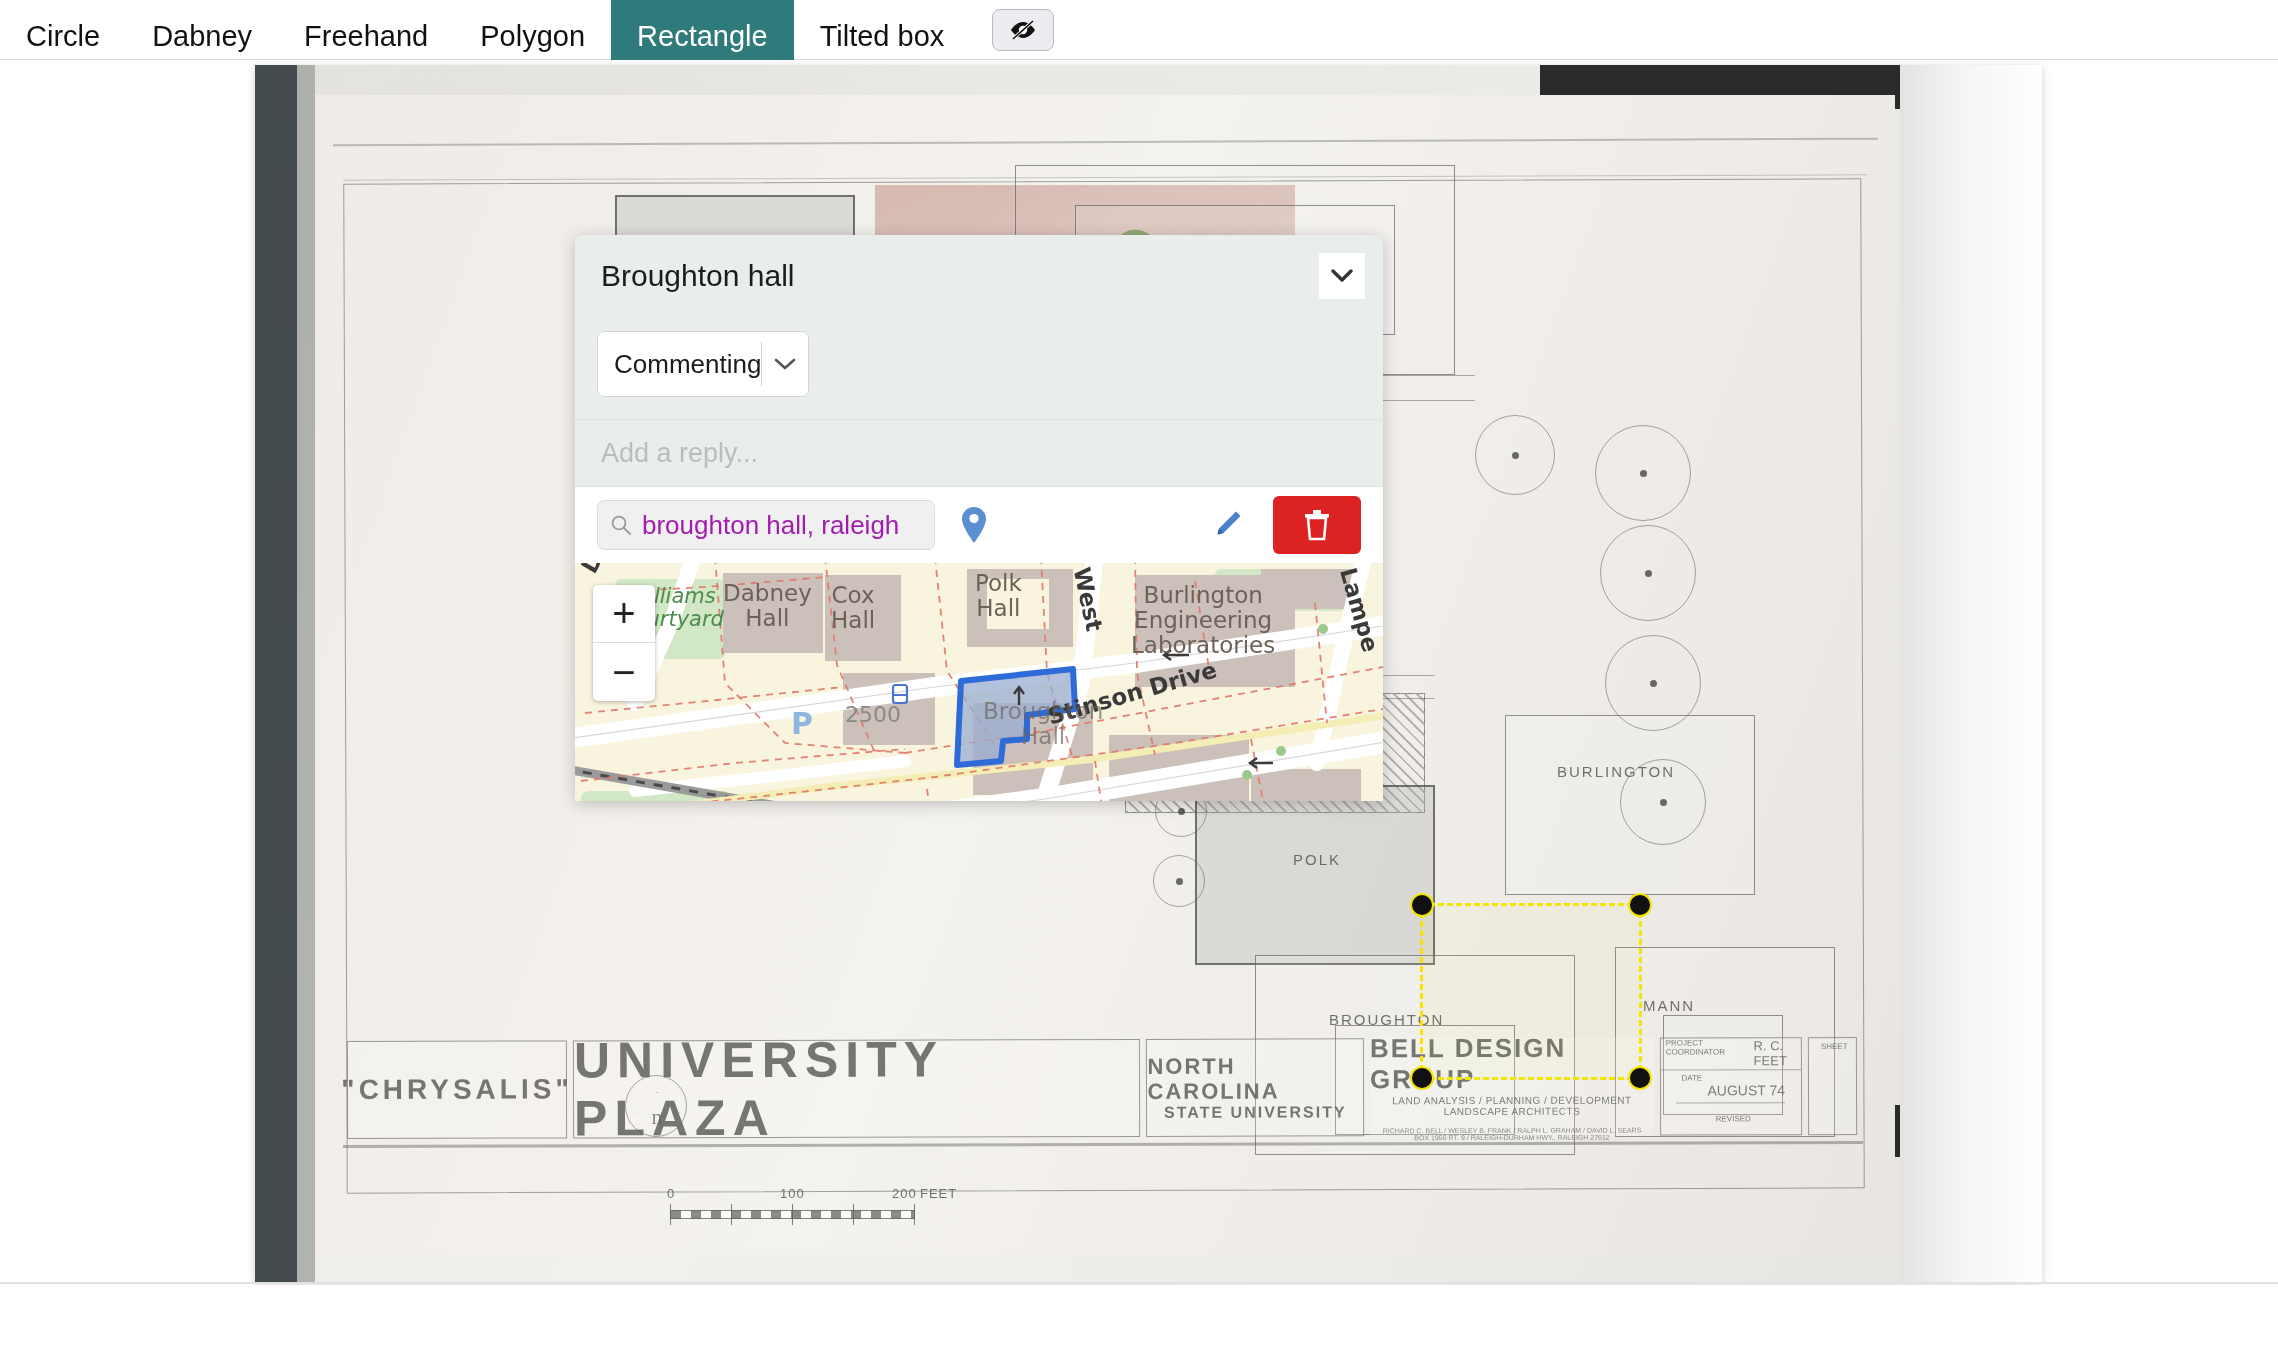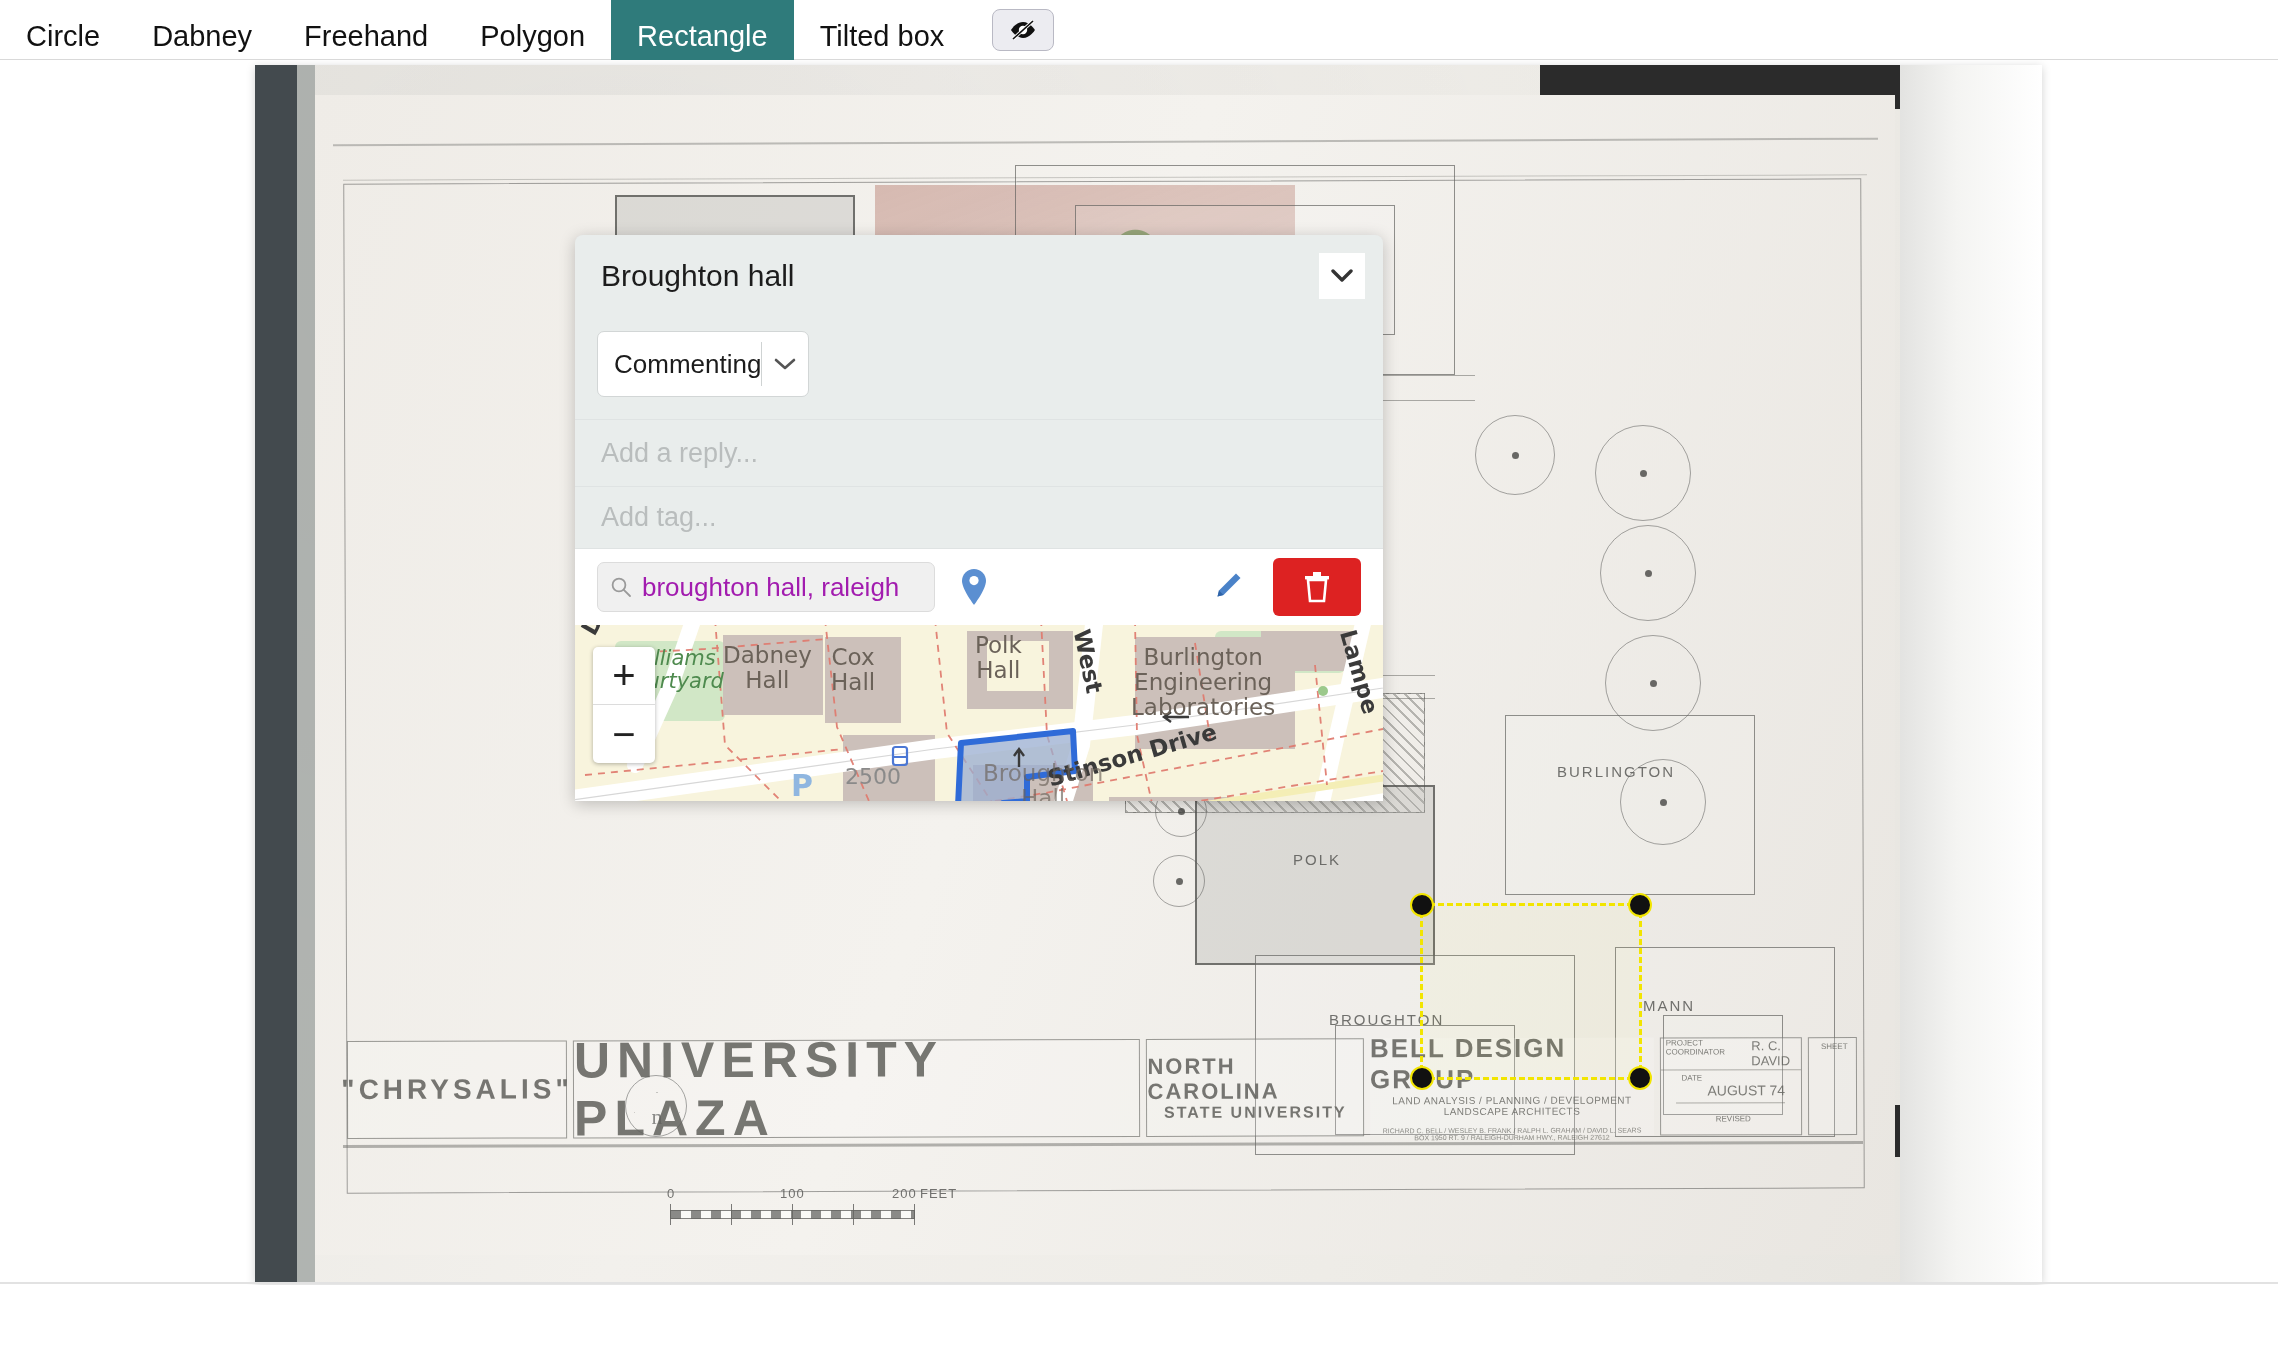--- a/index.html
+++ b/index.html
@@ -435,21 +435,21 @@
         <div class="tb-cell" id="tb-bell" style="border:none;">
           <span class="tb-big" style="font-size:26px;letter-spacing:2px;">BELL DESIGN GROUP</span>
           <span style="font-size:10px;color:rgba(95,95,90,.8);letter-spacing:.5px;">LAND ANALYSIS / PLANNING / DEVELOPMENT</span>
           <span style="font-size:10px;color:rgba(95,95,90,.8);letter-spacing:.5px;">LANDSCAPE  ARCHITECTS</span>
           <span style="font-size:7px;color:rgba(95,95,90,.7);margin-top:10px;">RICHARD C. BELL / WESLEY B. FRANK / RALPH L. GRAHAM / DAVID L. SEARS</span>
           <span style="font-size:7px;color:rgba(95,95,90,.7);">BOX 1950 RT. 9 / RALEIGH-DURHAM HWY., RALEIGH  27612</span>
         </div>
         <div class="tb-cell" id="tb-right">
           <div class="tb-right-row" style="flex-direction:row;align-items:flex-start;justify-content:center;">
             <span style="font-size:8px;">PROJECT COORDINATOR</span>
-            <span style="font-size:13px;padding-left:18px;">R. C. DAVID</span>
+            <span style="font-size:13px;padding-left:18px;">R. C. FEET</span>
           </div>
           <div class="tb-right-row" style="flex-direction:column;align-items:flex-start;justify-content:center;">
             <span style="font-size:8px;">DATE</span>
             <span style="font-size:14px;padding-left:26px;">AUGUST 74</span>
           </div>
           <div class="tb-right-row">
             <span style="font-size:8px;">REVISED</span>
           </div>
         </div>
         <div class="tb-cell" id="tb-sheet" style="align-items:flex-start;">
@@ -482,21 +482,20 @@
       <span id="mode-label">Commenting</span>
       <div id="mode-div"></div>
       <div id="mode-caret">
         <svg width="22" height="13" viewBox="0 0 22 13">
           <polyline points="2,2 11,10 20,2" fill="none" stroke="#555" stroke-width="2.6" stroke-linecap="round" stroke-linejoin="round"></polyline>
         </svg>
       </div>
     </div>
 
     <div id="reply-field">Add a reply...</div>
-    <div id="tag-field">Add tag...</div>
 
     <div id="geo-row">
       <div id="geo-input">
         <svg width="22" height="22" viewBox="0 0 22 22">
           <circle cx="9" cy="9" r="6.4" fill="none" stroke="#9a9a9a" stroke-width="1.8"></circle>
           <line x1="13.8" y1="13.8" x2="20" y2="20" stroke="#9a9a9a" stroke-width="1.8" stroke-linecap="round"></line>
         </svg>
         <span id="geo-text">broughton hall, raleigh</span>
       </div>
       <div id="pin-btn">

